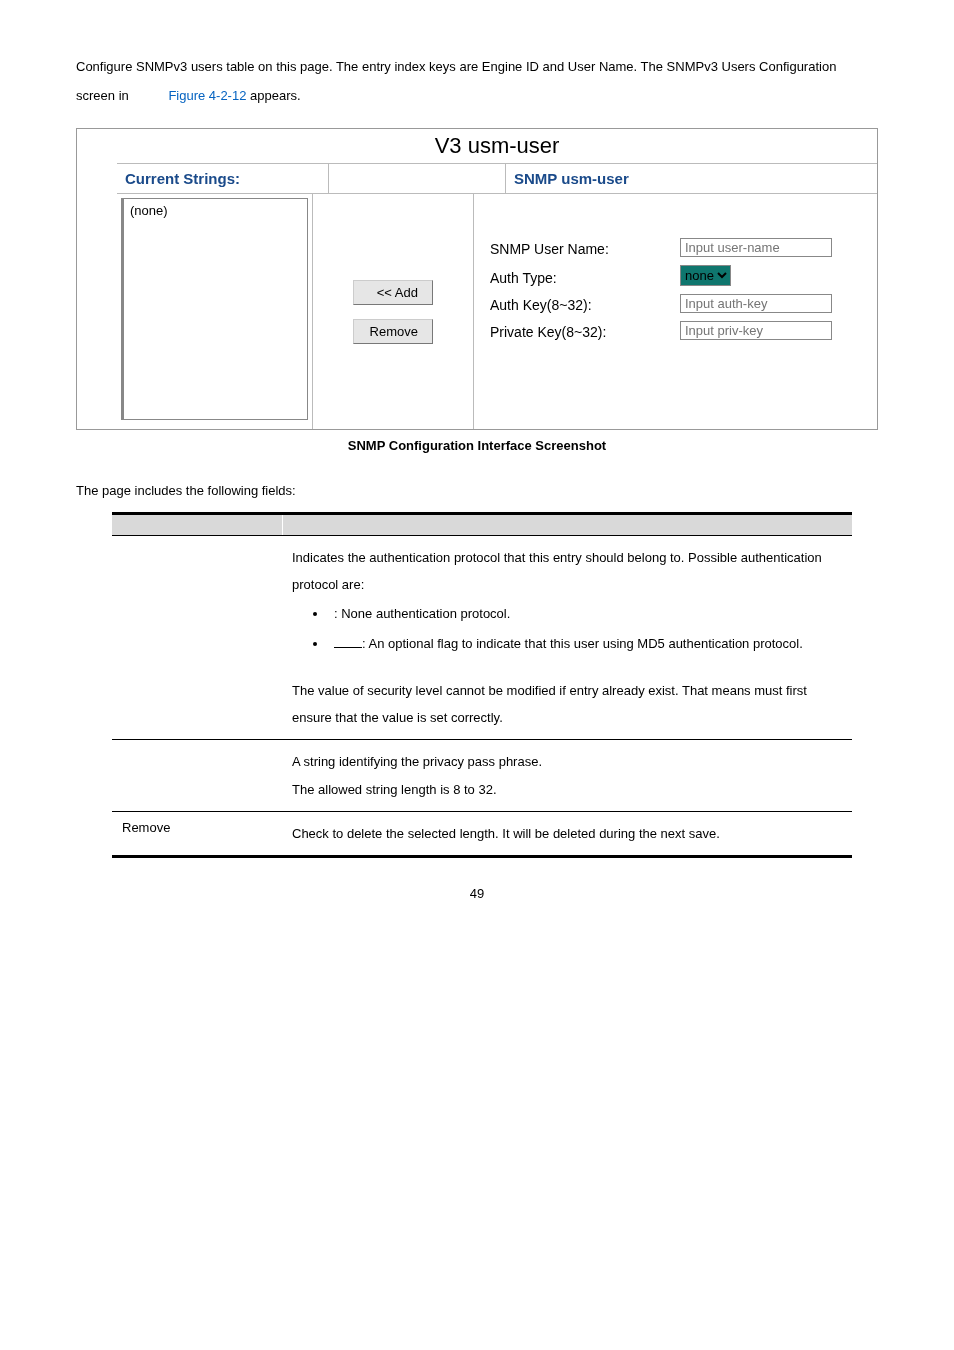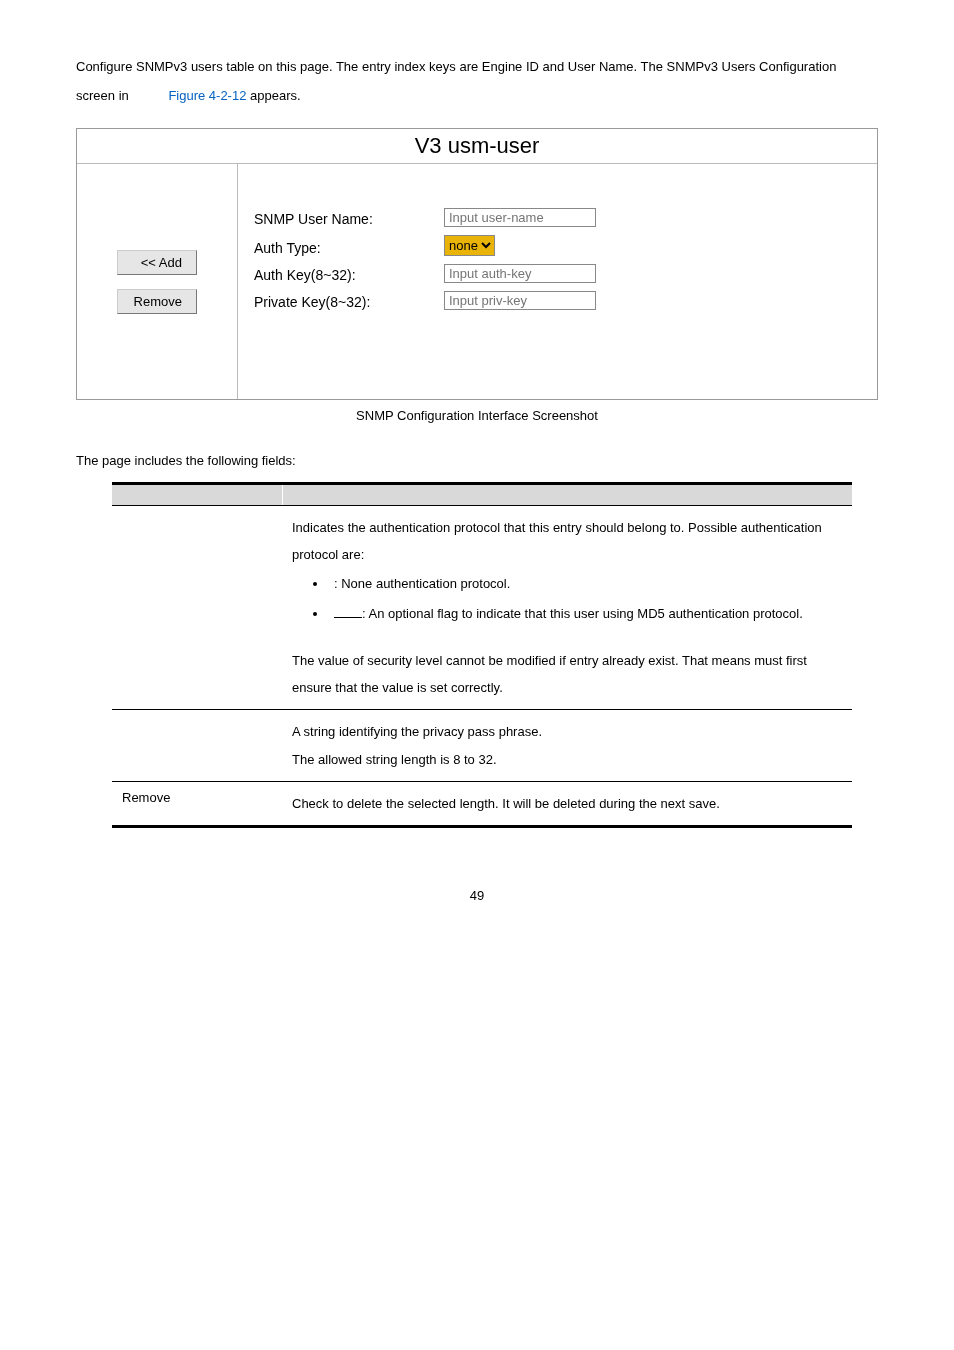--- a/index.html
+++ b/index.html
@@ -10,20 +10,21 @@
     margin: 0;
     padding: 40px 76px;
     width: 954px;
     box-sizing: border-box;
   }
   .intro-para { line-height: 2.2; margin-bottom: 18px; }
   .link-blue { color: #0563C1; margin-left: 36px; }
   .snmp-panel {
     border: 1px solid #999;
     margin: 0 0 8px 0;
+    padding-left: 40px;
   }
   .snmp-title {
     text-align: center;
     font-family: Verdana, Arial, sans-serif;
     font-size: 22px;
     color: #000;
     padding: 4px 0;
     border-bottom: 1px solid #bbb;
   }
   .snmp-header-row, .snmp-body-row {
@@ -97,29 +98,30 @@
     border: 1px solid #888;
     font-family: Verdana, Arial, sans-serif;
     font-size: 13px;
     padding: 2px 4px;
     width: 152px;
     height: 19px;
     box-sizing: border-box;
   }
   .form-select {
     border: 1px solid #888;
-    background: #eab308;
+    background: #0f766e;
     font-family: Verdana, Arial, sans-serif;
     font-size: 13px;
     height: 21px;
   }
   .caption {
     text-align: center;
     margin: 6px 0 30px 0;
     font-size: 13px;
+    font-weight: bold;
   }
   .fields-intro { margin: 0 0 14px 0; }
   .fields-table {
     width: 740px;
     margin: 0 0 0 36px;
     border-collapse: collapse;
     border-top: 3px solid #000;
     border-bottom: 3px solid #000;
   }
   .fields-table tr.header-row td {
@@ -152,36 +154,46 @@
   }
   ul.bullets li { padding: 2px 0 2px 6px; line-height: 2.0; }
   .underline-blank {
     display: inline-block;
     border-bottom: 1px solid #000;
     width: 28px;
     vertical-align: baseline;
   }
   .page-number {
     text-align: center;
-    margin-top: 60px;
+    margin-top: 28px;
     font-size: 13px;
   }
 </style>
 </head>
 <body>
 
 <p class="intro-para">
   <span>Configure SNMPv3 users table on this page. The entry index keys are Engine ID and User Name. The SNMPv3 Users Configuration screen in </span>
   <span class="link-blue">Figure 4-2-12</span>
   <span> appears.</span>
 </p>
 
 <div class="snmp-panel">
   <div class="snmp-title">V3 usm-user</div>
+  <div class="snmp-header-row">
+    <div class="snmp-col-left">Current Strings:</div>
+    <div class="snmp-col-mid"></div>
+    <div class="snmp-col-right">SNMP usm-user</div>
+  </div>
   <div class="snmp-body-row">
+    <div class="snmp-col-left">
+      <div class="none-box">
+        <span>(none)</span>
+      </div>
+    </div>
     <div class="snmp-col-mid">
       <div class="mid-buttons">
         <button type="button" class="btn-gray">&lt;&lt; Add</button>
         <button type="button" class="btn-gray">Remove</button>
       </div>
     </div>
     <div class="snmp-col-right">
       <div class="form-area">
         <div class="form-row">
           <span class="form-label">SNMP User Name:</span>

